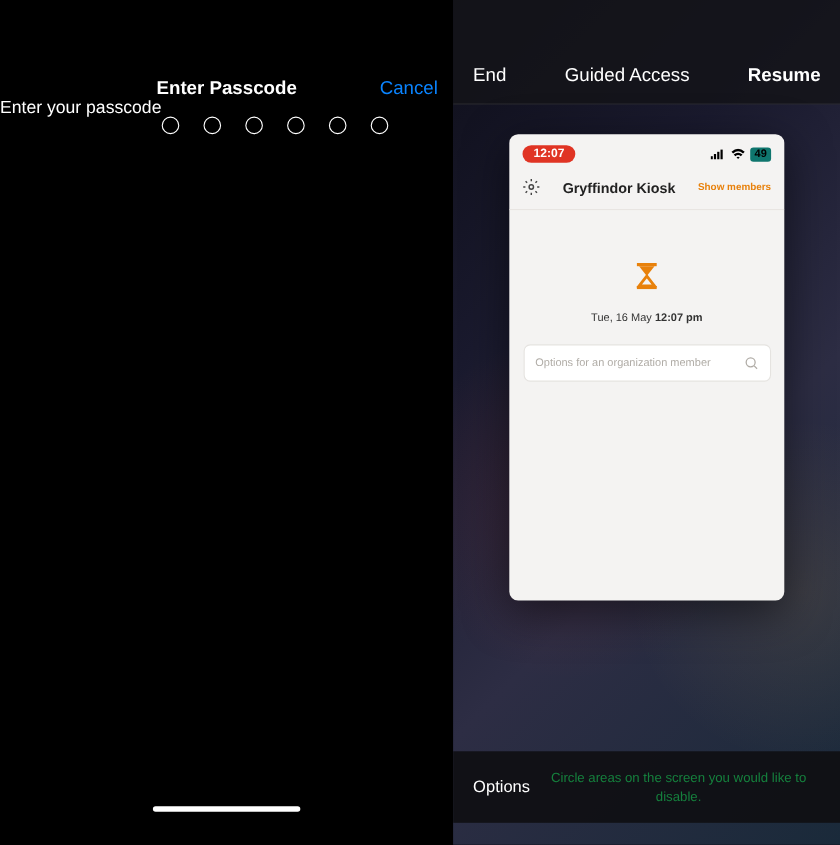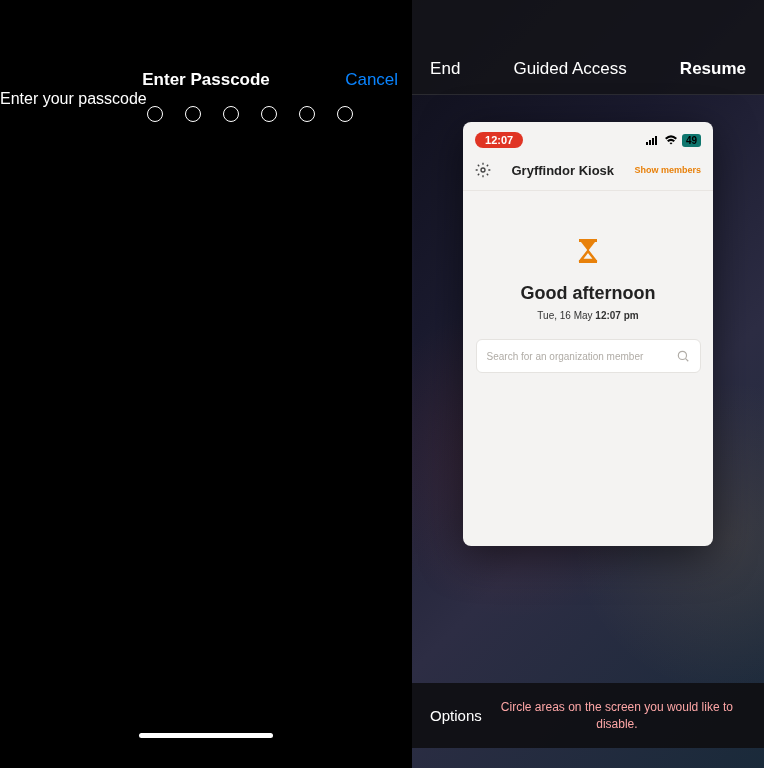--- a/index.html
+++ b/index.html
@@ -238,21 +238,21 @@
       padding: 0 18px;
       gap: 6px;
     }
     .options-label {
       color: #fff;
       font-size: 15px;
       font-weight: 400;
       cursor: pointer;
     }
     .bottom-hint {
-      color: #fca5a5;
+      color: #15803d;
       font-size: 12px;
       font-weight: 400;
       text-align: center;
       flex: 1;
       line-height: 1.4;
     }
   </style>
 </head>
 <body>
 
@@ -320,26 +320,25 @@
 
     <div class="kiosk-body">
       <div class="hourglass">
         <svg width="22" height="24" viewBox="0 0 22 24" fill="#e8810b">
           <rect x="2" y="0" width="18" height="3"></rect>
           <rect x="2" y="21" width="18" height="3"></rect>
           <path d="M4 3 L18 3 L11 12 Z"></path>
           <path d="M4 21 L18 21 L11 12 Z" fill="none" stroke="#e8810b" stroke-width="2.5"></path>
         </svg>
       </div>
-      <div class="greeting">Good afternoon</div>
       <div class="datetime">
         <span>Tue, 16 May </span><span class="bold">12:07 pm</span>
       </div>
       <div class="search-box">
-        <span class="search-placeholder">Search for an organization member</span>
+        <span class="search-placeholder">Options for an organization member</span>
         <span class="search-icon">
           <svg width="14" height="14" viewBox="0 0 24 24" fill="none" stroke="#b0aca6" stroke-width="2">
             <circle cx="11" cy="11" r="7"></circle>
             <line x1="21" y1="21" x2="16.5" y2="16.5"></line>
           </svg>
         </span>
       </div>
     </div>
   </div>
 

